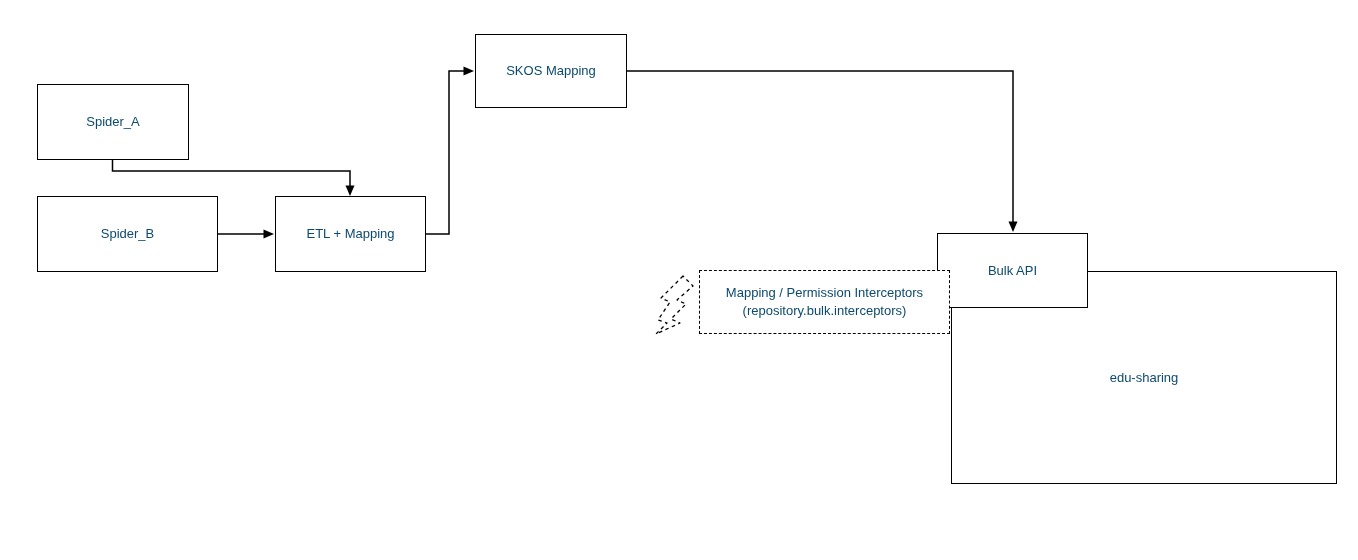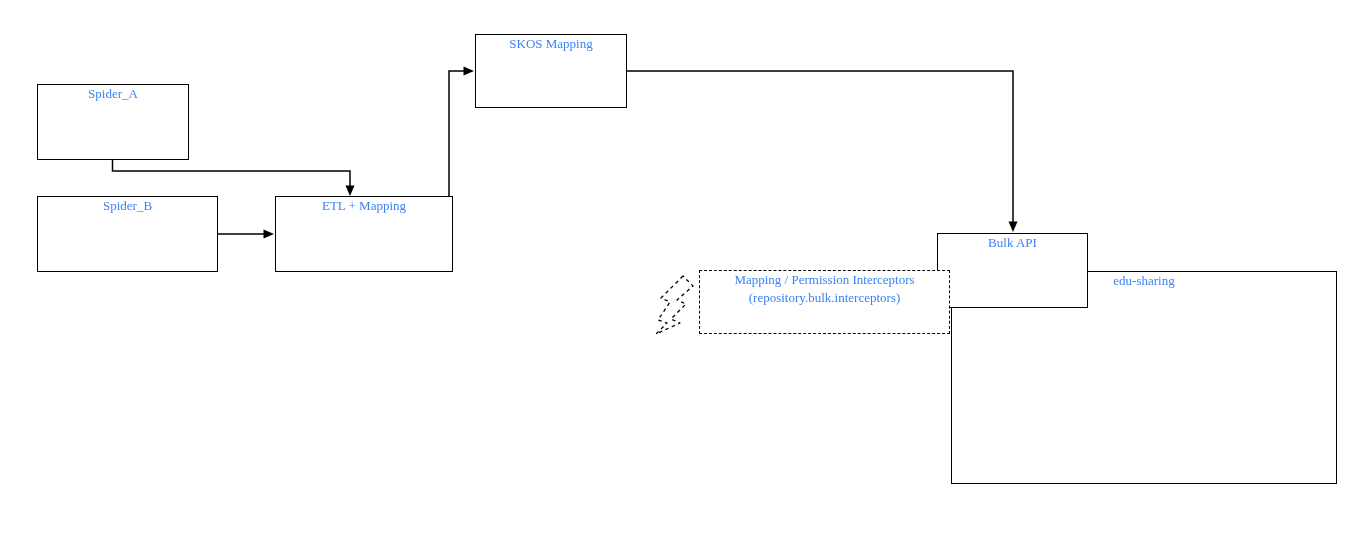--- a/index.html
+++ b/index.html
@@ -22,31 +22,30 @@
     z-index: 2;
   }
   .node {
     position: absolute;
     box-sizing: border-box;
     background: #ffffff;
     border: 1.5px solid #000000;
     display: flex;
     flex-direction: column;
     align-items: center;
-    justify-content: flex-start;
+    justify-content: center;
     font-size: 13px;
-    color: #3b82f6;
+    color: #0c4a6e;
     text-align: center;
     line-height: 1.35;
     z-index: 3;
-    font-family: Liberation Serif, serif;
   }
   .node-spider-a { left: 37px;  top: 84px;  width: 152px; height: 76px; }
   .node-spider-b { left: 37px;  top: 196px; width: 181px; height: 76px; }
-  .node-etl      { left: 275px; top: 196px; width: 178px; height: 76px; }
+  .node-etl      { left: 275px; top: 196px; width: 151px; height: 76px; }
   .node-skos     { left: 475px; top: 34px;  width: 152px; height: 74px; }
   .node-bulk     { left: 937px; top: 233px; width: 151px; height: 75px; z-index: 4; }
   .node-edu      { left: 951px; top: 271px; width: 386px; height: 213px; z-index: 1; }
   .node-interceptors {
     left: 699px; top: 270px; width: 251px; height: 64px;
     border-style: dashed;
     z-index: 5;
   }
   .lightning-wrap {
     position: absolute;

